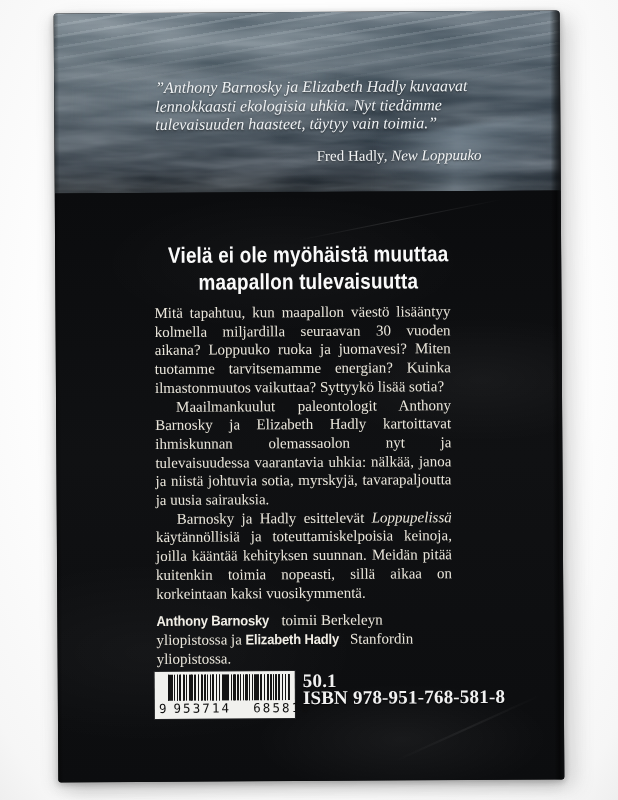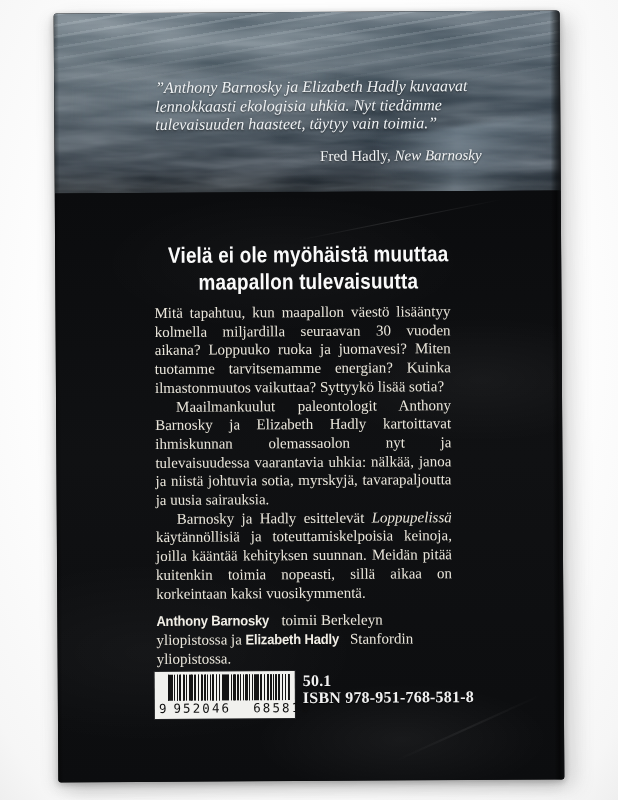--- a/index.html
+++ b/index.html
@@ -119,21 +119,21 @@
     display:flex;align-items:flex-end;margin-top:1px;
     font-family:"DejaVu Sans Mono", monospace;font-size:12.5px;line-height:14px;color:#101010;
   }
   .digits .d-left{margin-right:7px;}
   .digits .d-group{letter-spacing:2.1px;}
   .digits .d-group + .d-group{margin-left:22px;}
 
   .pub{
     position:absolute;left:245px;top:661px;z-index:4;
     font-family:"Liberation Serif", serif;font-weight:bold;
-    font-size:16px;line-height:16.5px;color:#f1f1f1;letter-spacing:0.2px;
+    font-size:19px;line-height:16.5px;color:#f1f1f1;letter-spacing:0.2px;
     text-shadow:0 1px 1px rgba(0,0,0,0.6);
   }
 </style>
 </head>
 <body>
 
 <div class="photo">
   <div class="book">
 
     <div class="sea">
@@ -152,21 +152,21 @@
       <div class="wave-lines"></div>
       <div class="sea-streak"></div>
       <div class="sea-streak2"></div>
 
       <div class="quote">
         <div class="quote-line">”Anthony Barnosky ja Elizabeth Hadly kuvaavat</div>
         <div class="quote-line">lennokkaasti ekologisia uhkia. Nyt tiedämme</div>
         <div class="quote-line">tulevaisuuden haasteet, täytyy vain toimia.”</div>
         <div class="quote-attr">
           <span>Fred Hadly,</span>
-          <span class="src">New Barnosky</span>
+          <span class="src">New Loppuuko</span>
         </div>
       </div>
     </div>
 
     <div class="cover-texture"></div>
     <div class="scratch s1"></div>
     <div class="scratch s2"></div>
 
     <h1 class="headline">
       <span>Vielä ei ole myöhäistä muuttaa</span>
@@ -177,21 +177,21 @@
       <p class="p-first">Mitä tapahtuu, kun maapallon väestö lisääntyy kolmella miljardilla seuraavan 30 vuoden aikana? Loppuuko ruoka ja juomavesi? Miten tuotamme tarvitsemamme energian? Kuinka ilmastonmuutos vaikuttaa? Syttyykö lisää sotia?</p>
       <p class="p-indent">Maailmankuulut paleontologit Anthony Barnosky ja Elizabeth Hadly kartoittavat ihmiskunnan olemassaolon nyt ja tulevaisuudessa vaarantavia uhkia: nälkää, janoa ja niistä johtuvia sotia, myrskyjä, tavarapaljoutta ja uusia sairauksia.</p>
       <p class="p-indent"><span>Barnosky ja Hadly esittelevät </span><i>Loppupelissä</i><span> käytännöllisiä ja toteuttamiskelpoisia keinoja, joilla kääntää kehityksen suunnan. Meidän pitää kuitenkin toimia nopeasti, sillä aikaa on korkeintaan kaksi vuosikymmentä.</span></p>
       <p class="bio"><b class="name">Anthony Barnosky</b><span> toimii Berkeleyn yliopistossa ja </span><b class="name">Elizabeth Hadly</b><span> Stanfordin yliopistossa.</span></p>
     </div>
 
     <div class="barcode">
       <div class="bars"></div>
       <div class="digits">
         <span class="d-left">9</span>
-        <span class="d-group">952046</span>
+        <span class="d-group">953714</span>
         <span class="d-group">685818</span>
       </div>
     </div>
 
     <div class="pub">
       <div>50.1</div>
       <div>ISBN 978-951-768-581-8</div>
     </div>
 
   </div>

